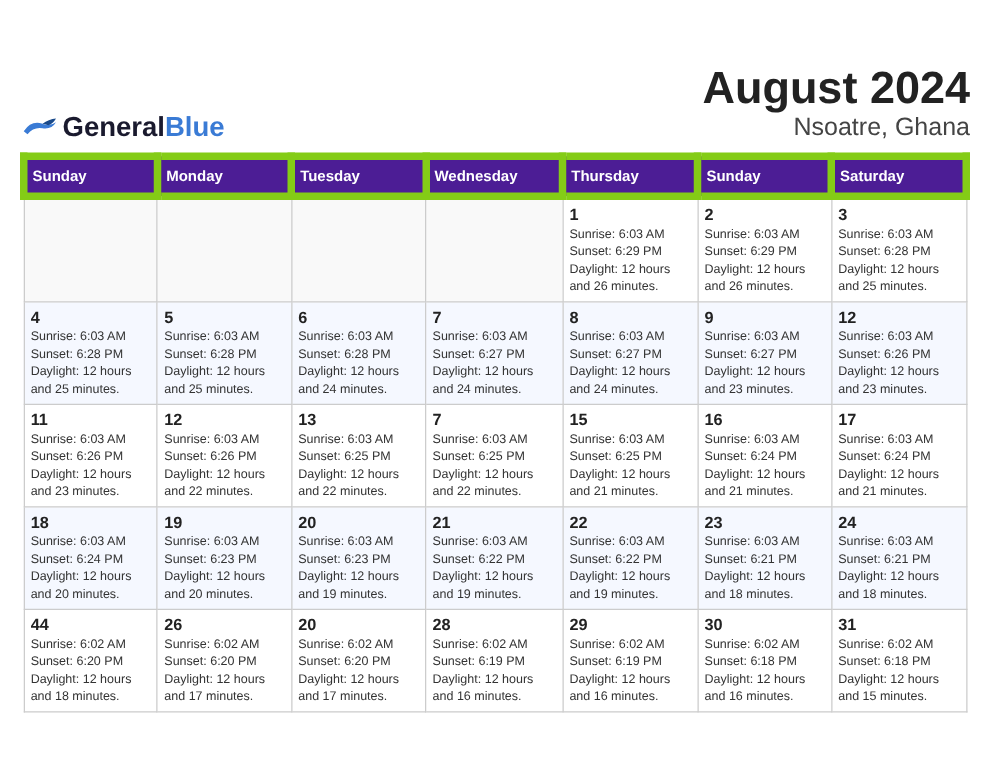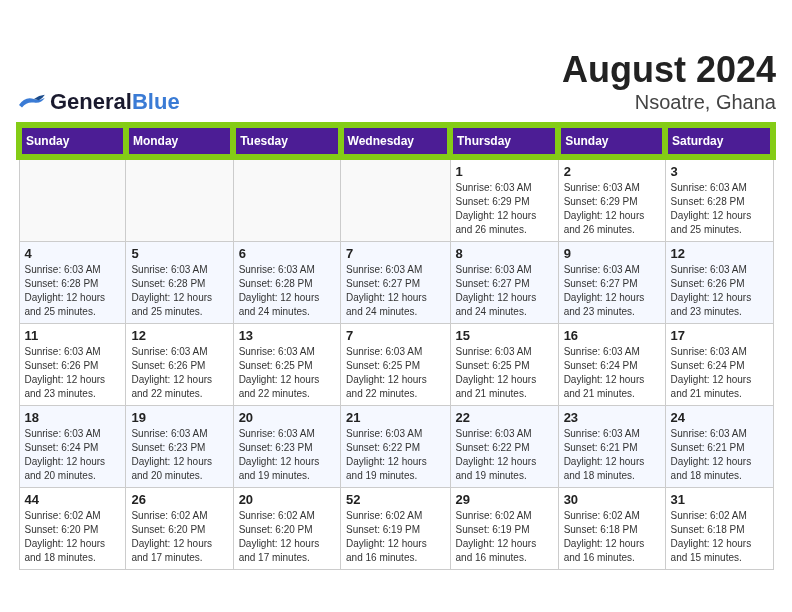--- a/index.html
+++ b/index.html
@@ -308,21 +308,21 @@
 and 17 minutes.</div>
         </td>
         <td>
           <div class="day-num">20</div>
           <div class="day-info" style="white-space: pre-line;">Sunrise: 6:02 AM
 Sunset: 6:20 PM
 Daylight: 12 hours
 and 17 minutes.</div>
         </td>
         <td>
-          <div class="day-num">52</div>
+          <div class="day-num">28</div>
           <div class="day-info" style="white-space: pre-line;">Sunrise: 6:02 AM
 Sunset: 6:19 PM
 Daylight: 12 hours
 and 16 minutes.</div>
         </td>
         <td>
           <div class="day-num">29</div>
           <div class="day-info" style="white-space: pre-line;">Sunrise: 6:02 AM
 Sunset: 6:19 PM
 Daylight: 12 hours

